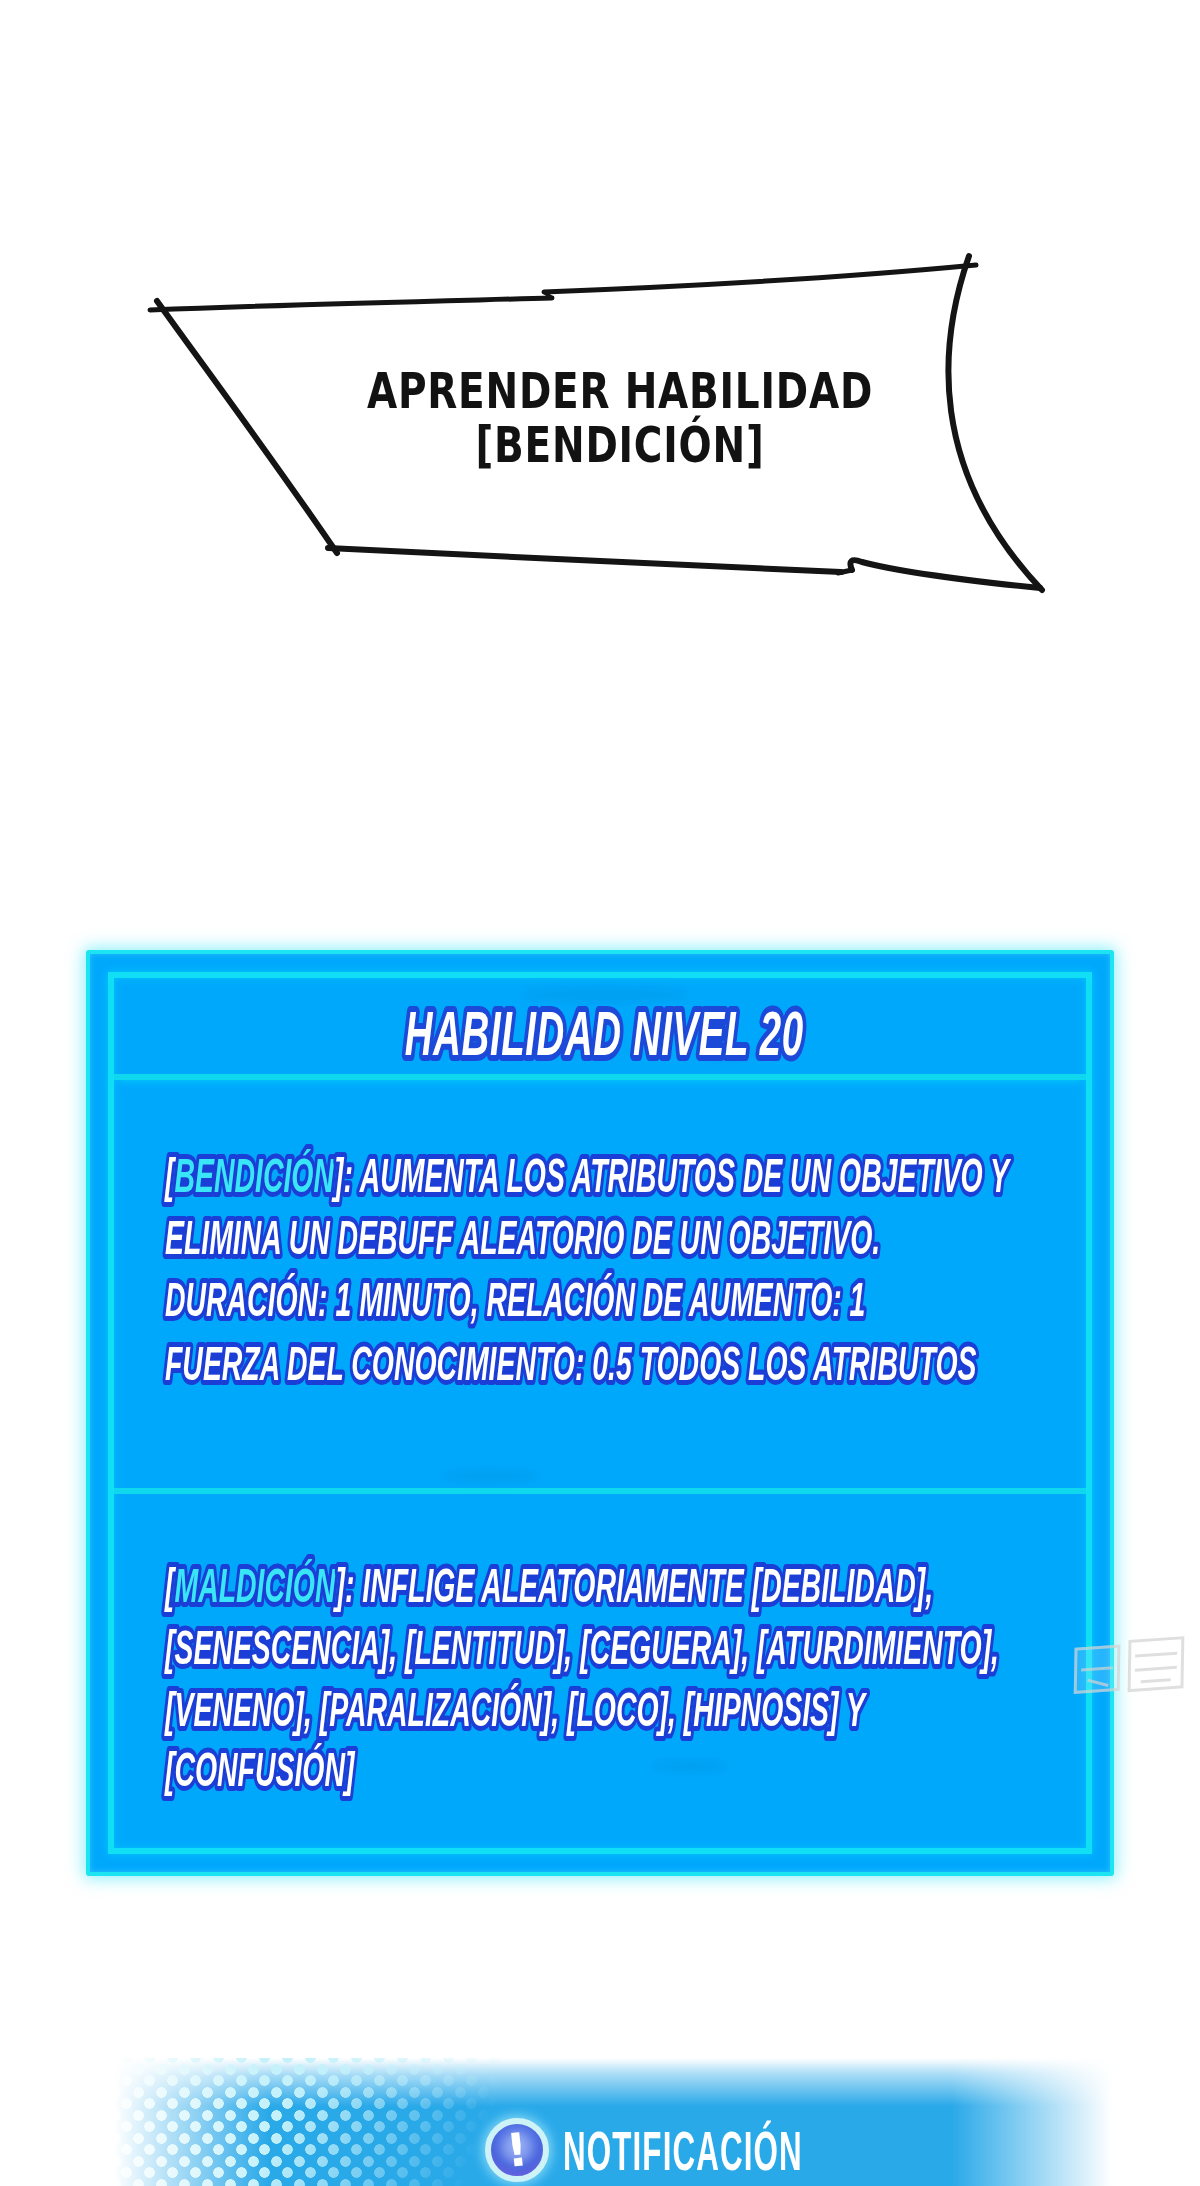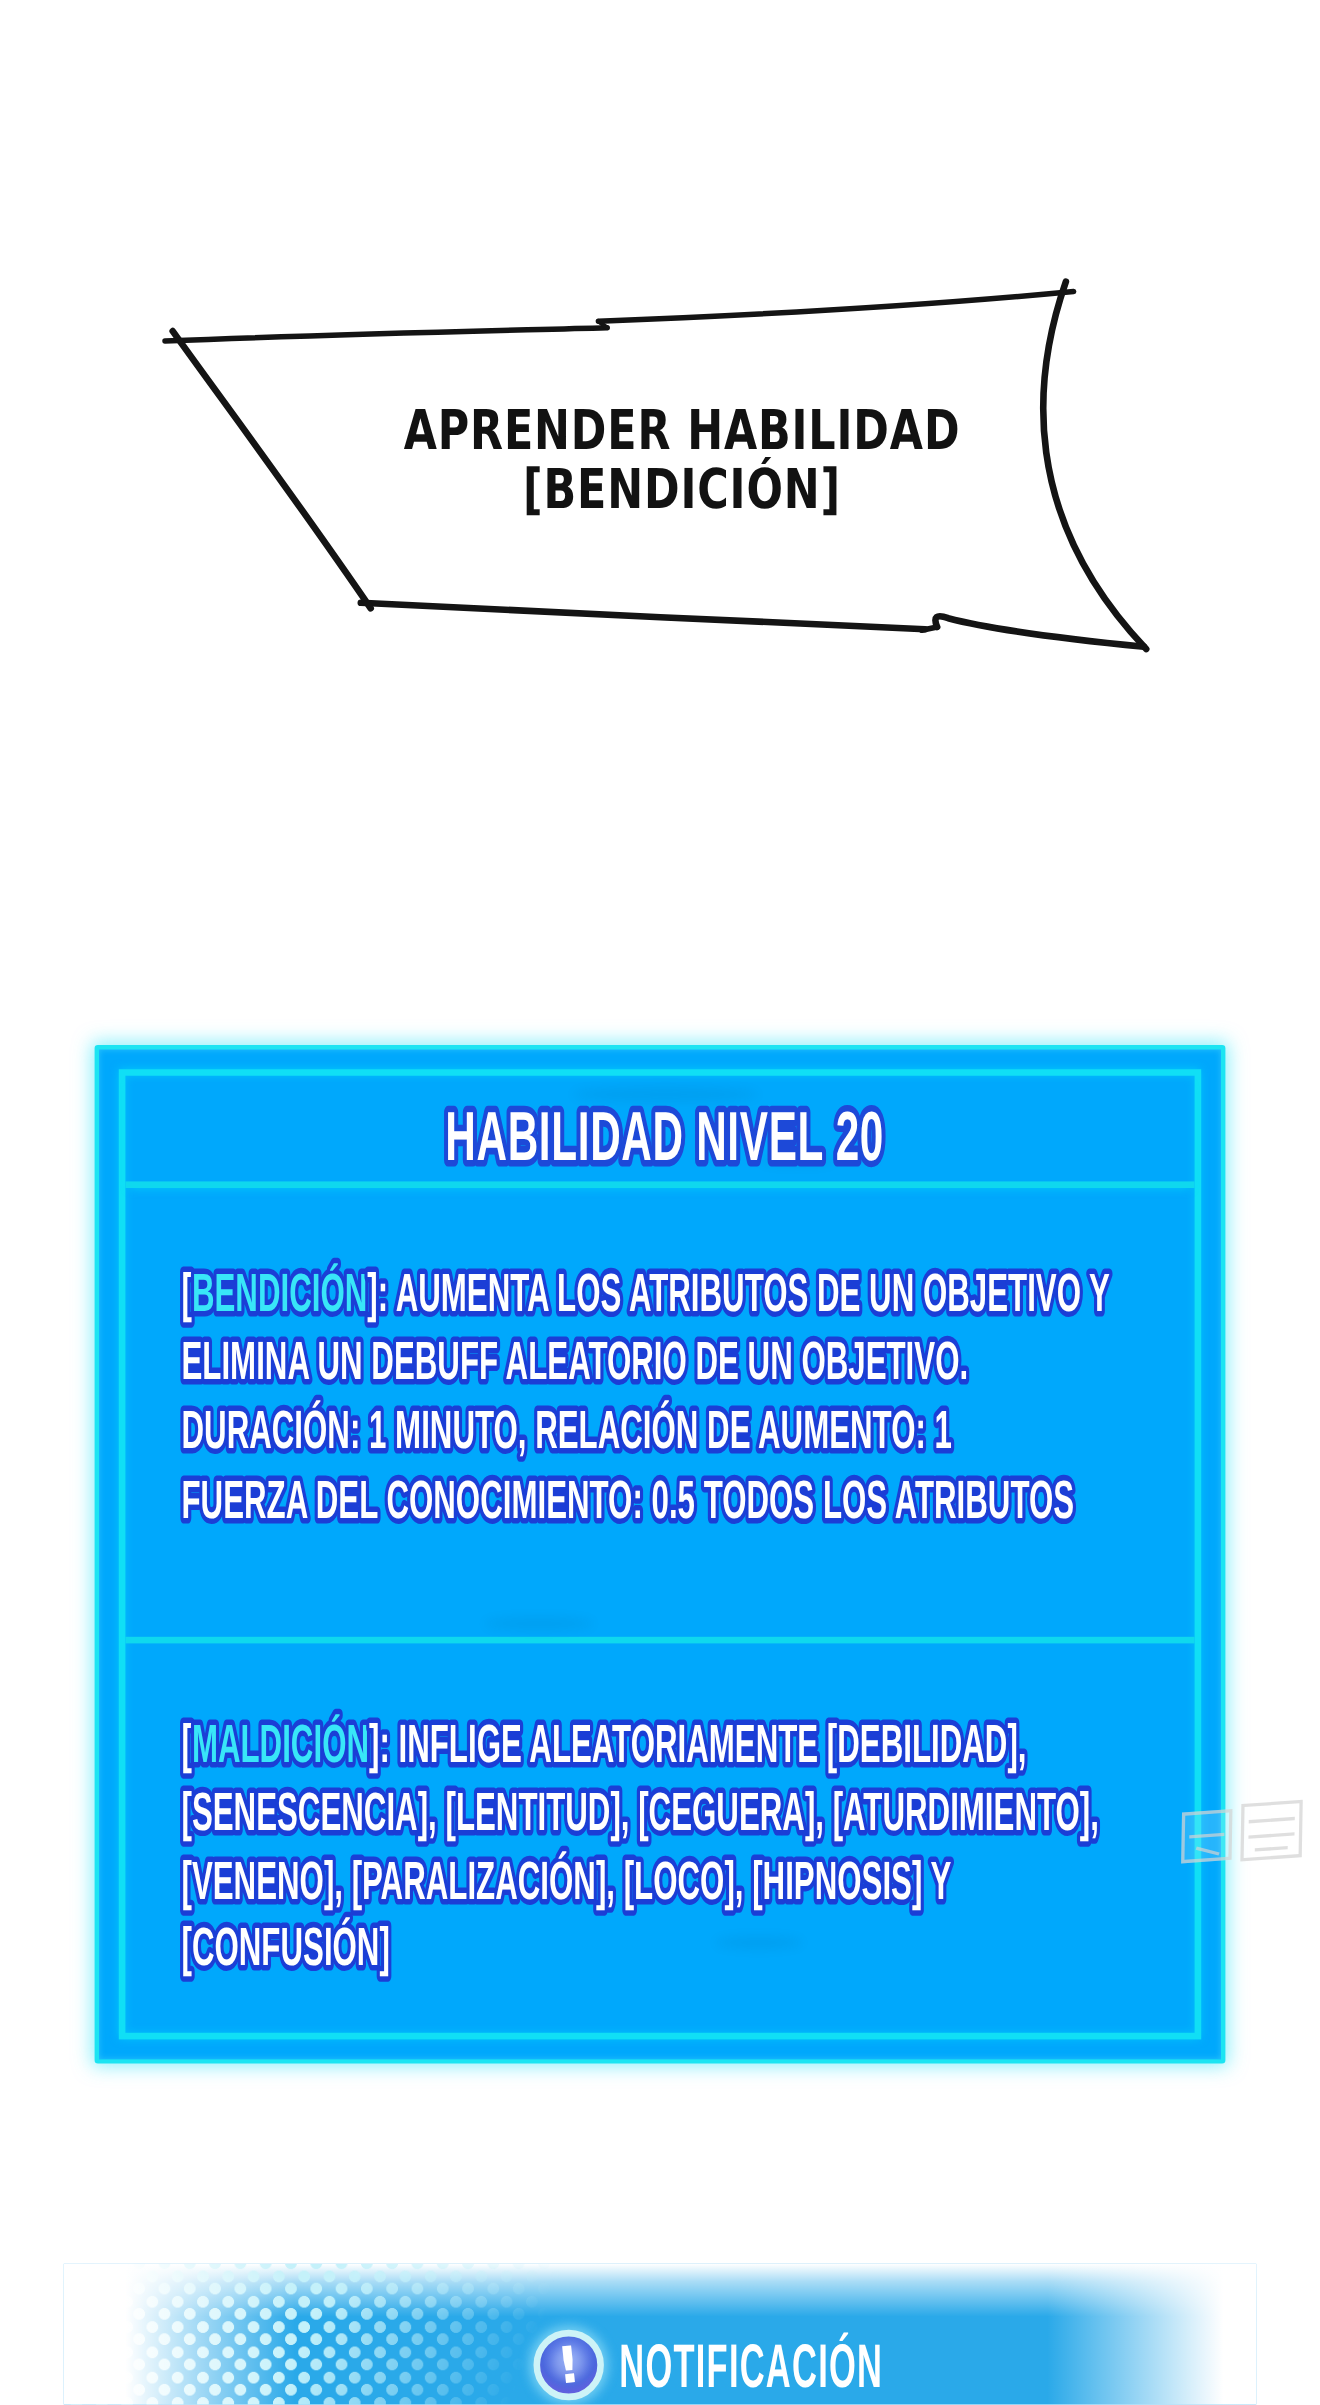--- a/index.html
+++ b/index.html
@@ -19,20 +19,21 @@
   }
   .banner-line1{top:366px;}
   .banner-line2{top:420px;}
   
   .skill-panel{
     position:absolute;left:86px;top:950px;width:1028px;height:926px;
     background:#00a8fc;
     border:4px solid #1ce4f2;border-radius:3px;
     box-shadow:0 0 16px 3px rgba(60,230,250,.55), inset 0 0 6px rgba(120,240,255,.35);
     box-sizing:border-box;
+    font-style:italic;
   }
   .panel-frame{
     position:absolute;left:18px;top:18px;right:18px;bottom:18px;
     border:6px solid #10dff5;box-sizing:border-box;
     box-shadow:0 0 8px rgba(0,240,255,.5), inset 0 0 8px rgba(0,240,255,.35);
   }
   .panel-header{height:96px;border-bottom:6px solid #0fd8ee;box-shadow:0 5px 8px -4px rgba(0,240,255,.5);}
   .panel-sec1{height:408px;border-bottom:6px solid #0fd8ee;}
   .panel-sec2{height:auto;}
   .panel-textsvg{position:absolute;left:0;top:0;width:1028px;height:926px;overflow:visible;}

